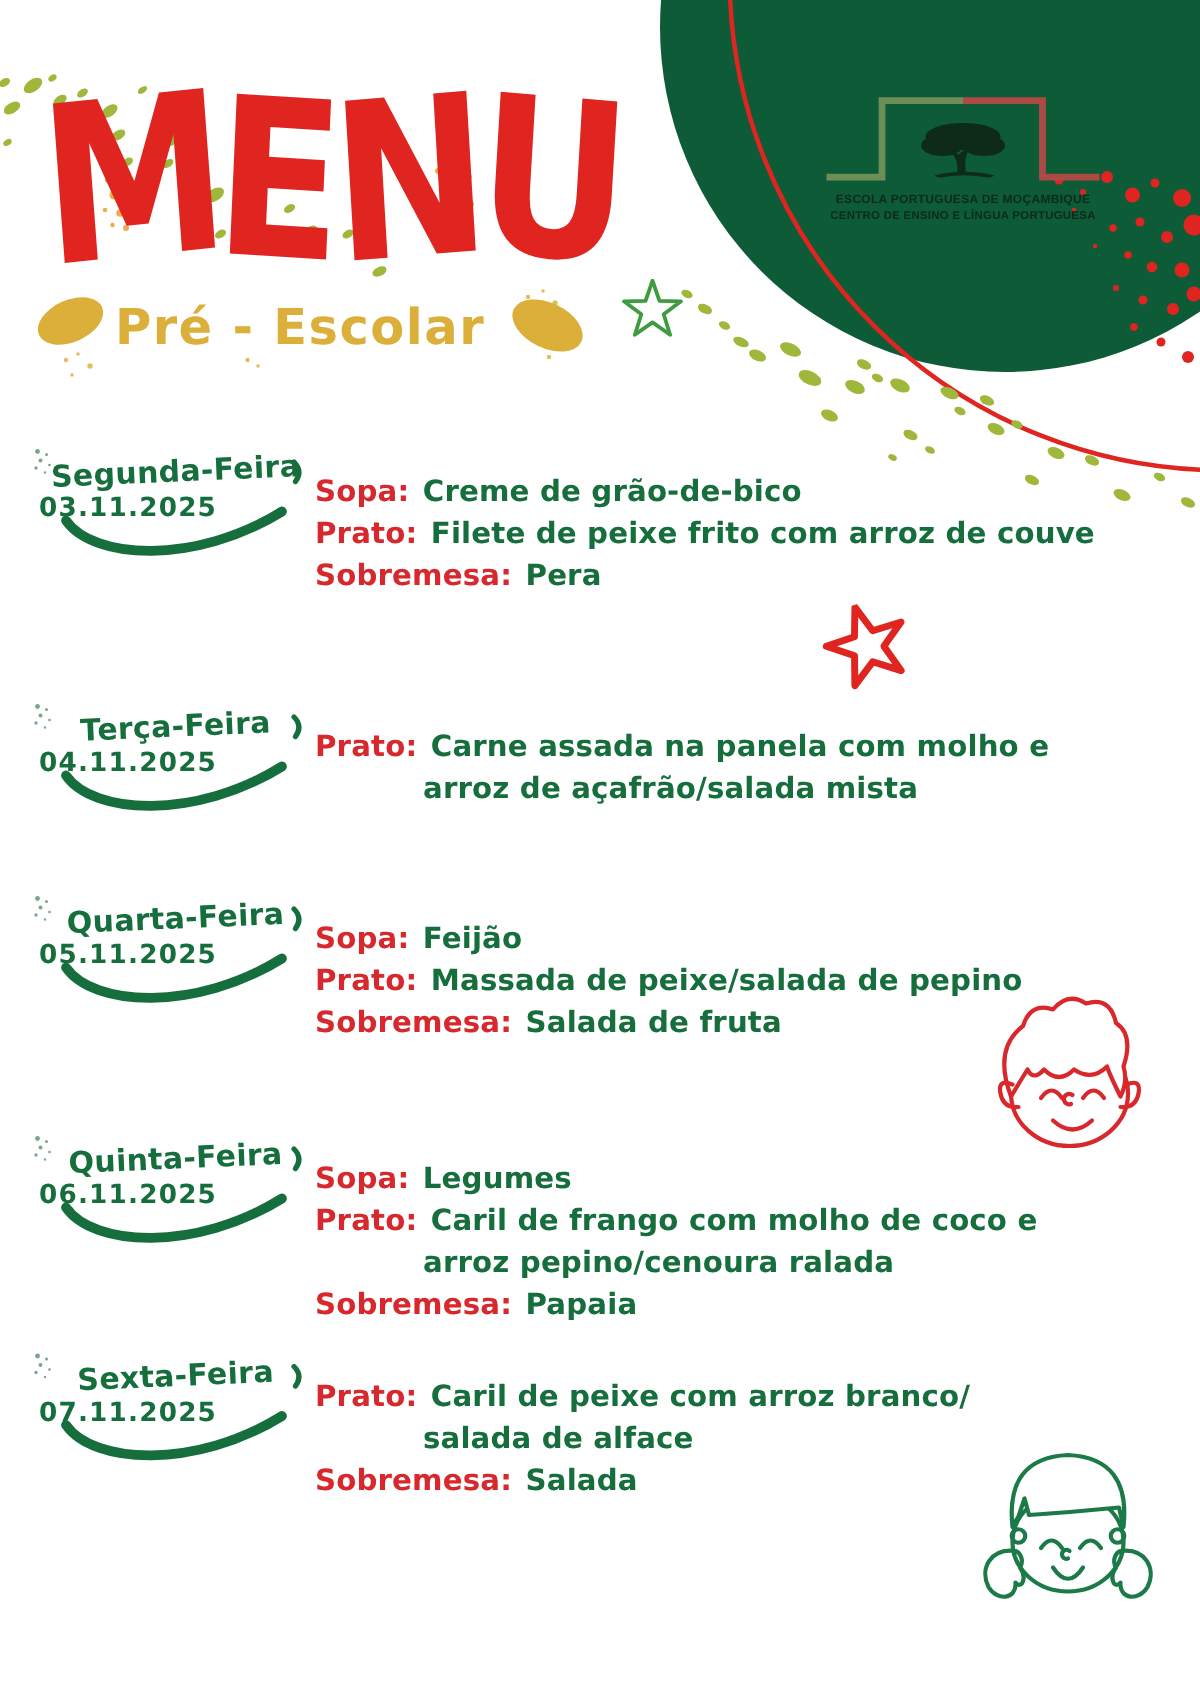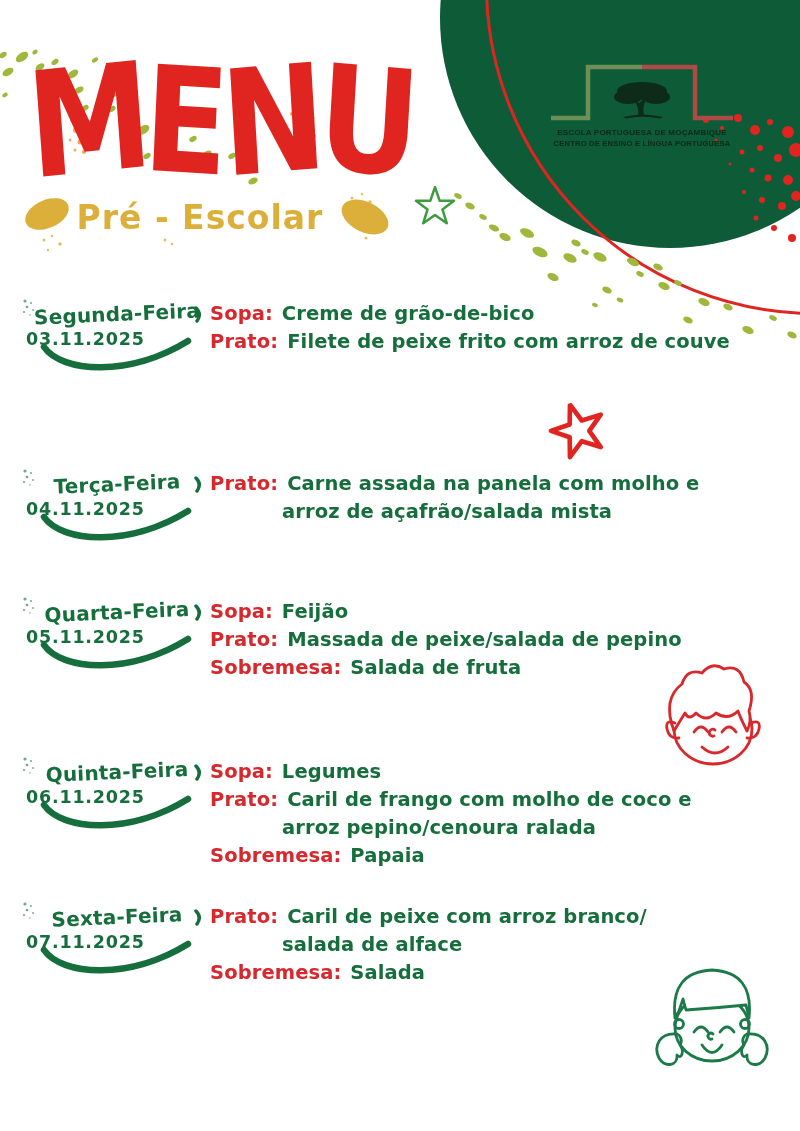--- a/index.html
+++ b/index.html
@@ -41,21 +41,21 @@
   .day-card{position:absolute;left:26px;top:2px;width:182px;color:var(--text-green)}
   .day-name{font-size:20px;font-weight:bold;text-align:center;transform:rotate(-2.5deg);letter-spacing:.2px}
   .day-date{font-size:17.5px;font-weight:bold;text-align:left;margin-top:3px;letter-spacing:.8px}
   .swoosh{display:block;margin:-12px auto 0}
   .swoosh path{fill:none;stroke:var(--text-green);stroke-width:6.5;stroke-linecap:round}
   .tick{position:absolute;right:4px;top:4px}
   .tick path{fill:none;stroke:var(--text-green);stroke-width:3.5;stroke-linecap:round}
   .speckle{position:absolute;left:-4px;top:-4px}
   .speckle circle{fill:var(--text-green);opacity:.6}
 
-  .meals{position:absolute;left:210px;top:0;width:590px}
+  .meals{position:absolute;left:210px;top:14px;width:590px}
   .line{font-size:19.5px;font-weight:bold;line-height:28px;letter-spacing:.1px;
         color:var(--text-green);white-space:nowrap}
   .line .lbl{color:var(--label-red);margin-right:9px}
   .line.wrap{padding-left:72px}
 
   
   .face{position:absolute;z-index:4}
   .face path,.face ellipse,.face circle{fill:none;stroke-width:2.8;stroke-linecap:round;stroke-linejoin:round}
   .face .fillw{fill:#fff}
   .face.boy{left:652px;top:654px}
@@ -227,20 +227,21 @@
       </svg>
     <div class="day-date">03.11.2025</div>
     <svg class="swoosh" width="170" height="40" viewBox="0 0 170 40">
         <path d="M12,10 C30,36 98,40 156,4"></path>
       </svg>
   </div>
   <div class="meals">
     <div class="line"><span class="lbl">Sopa:</span><span class="val">Creme de grão-de-bico</span></div>
     <div class="line"><span class="lbl">Prato:</span><span class="val">Filete de peixe frito com arroz de couve</span></div>
 
+    <div class="line"><span class="lbl">Sobremesa:</span><span class="val">Pera</span></div>
   </div>
 </div>
 
 <div class="row" style="top:470px">
   <div class="day-card">
     <svg class="speckle" width="16" height="20" viewBox="0 0 16 20">
         <circle cx="3" cy="3" r="1.6"></circle>
         <circle cx="9" cy="5" r="1"></circle>
         <circle cx="5" cy="9" r="1.3"></circle>
         <circle cx="11" cy="12" r=".9"></circle>

